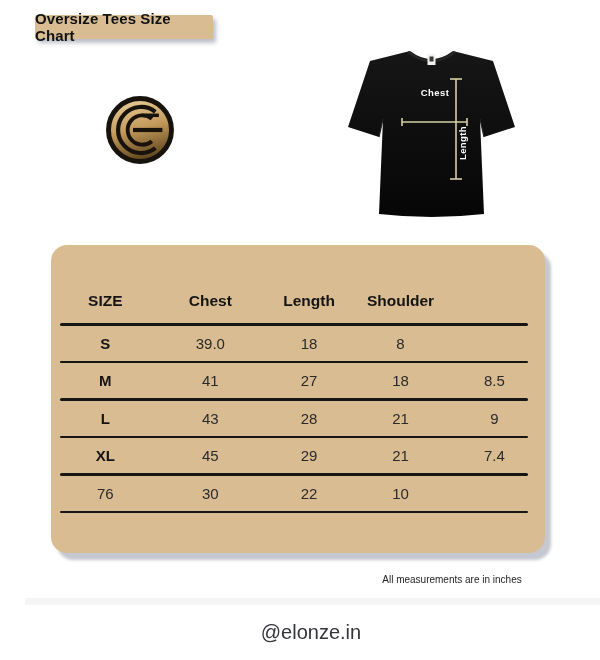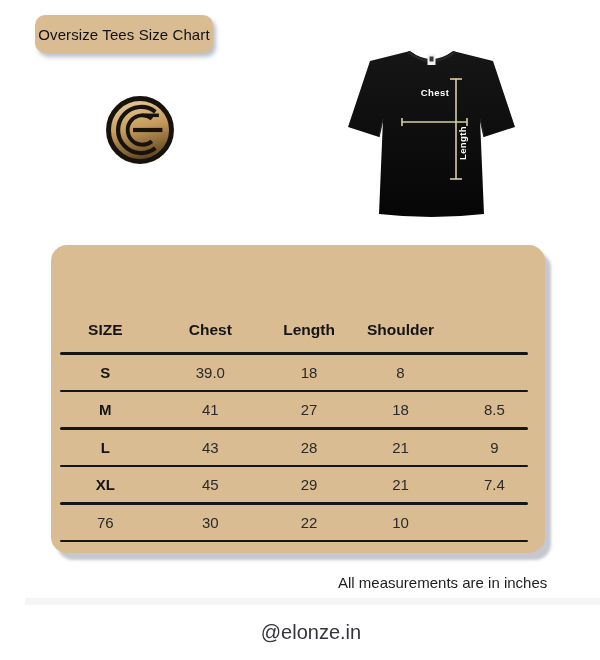--- a/index.html
+++ b/index.html
@@ -5,59 +5,59 @@
   html,body { margin:0; padding:0; }
   body {
     width:600px; height:660px; position:relative; overflow:hidden;
     background:#ffffff;
     font-family:"Liberation Sans", sans-serif;
     -webkit-font-smoothing:antialiased;
   }
 
   
   .badge {
-    position:absolute; left:35px; top:15px; width:178px; height:38px;
-    background:#d9bc92; border-radius:10px;
+    position:absolute; left:35px; top:15px; width:178px; height:24px;
+    background:#d9bc92; border-radius:2px;
     box-shadow:3px 4px 4px rgba(150,156,170,.65);
     display:flex; align-items:center; justify-content:center;
-    font-weight:normal; font-size:15px; color:#121212; letter-spacing:.1px;
+    font-weight:bold; font-size:15px; color:#121212; letter-spacing:.1px;
   }
 
   
   .logo { position:absolute; left:105px; top:95px; width:70px; height:70px; }
 
   
   .shirt-wrap { position:absolute; left:344px; top:42px; width:176px; height:184px; }
 
   
   .size-table {
     position:absolute; left:51px; top:245px; width:494px; height:308px;
     background:#d9bc92; border-radius:16px;
     box-shadow:6px 7px 3px rgba(158,163,177,.6);
     box-sizing:border-box;
   }
   .thead {
     display:grid; grid-template-columns:22% 20.5% 19.5% 17.5% 20.5%;
-    height:107px; align-items:end; box-sizing:border-box; padding-bottom:13px;
+    height:78px; align-items:end; box-sizing:border-box; padding-bottom:13px;
     font-weight:bold; font-size:15.5px; color:#141414; text-align:center;
   }
   .rule {
     height:2.5px; background:#161616; margin:0 17px 0 9px; border-radius:2px;
   }
   .trow {
     display:grid; grid-template-columns:22% 20.5% 19.5% 17.5% 20.5%;
     height:35px; align-items:center; text-align:center;
     font-size:15px; color:#2a2a2a;
   }
   .trow .size-cell { font-weight:bold; color:#141414; font-size:15px; }
 
   
   .note {
-    position:absolute; left:338px; top:574px; width:228px; text-align:left;
-    font-size:15px; color:#1d1d1d;
+    position:absolute; left:338px; top:574px; width:228px; text-align:center;
+    font-size:10px; color:#1d1d1d;
   }
   .handle {
     position:absolute; left:161px; top:621px; width:300px; text-align:center;
     font-size:20px; color:#33343c;
   }
   .divider-band {
     position:absolute; left:25px; top:598px; width:575px; height:7px;
     background:#f5f5f6;
   }
 </style>

